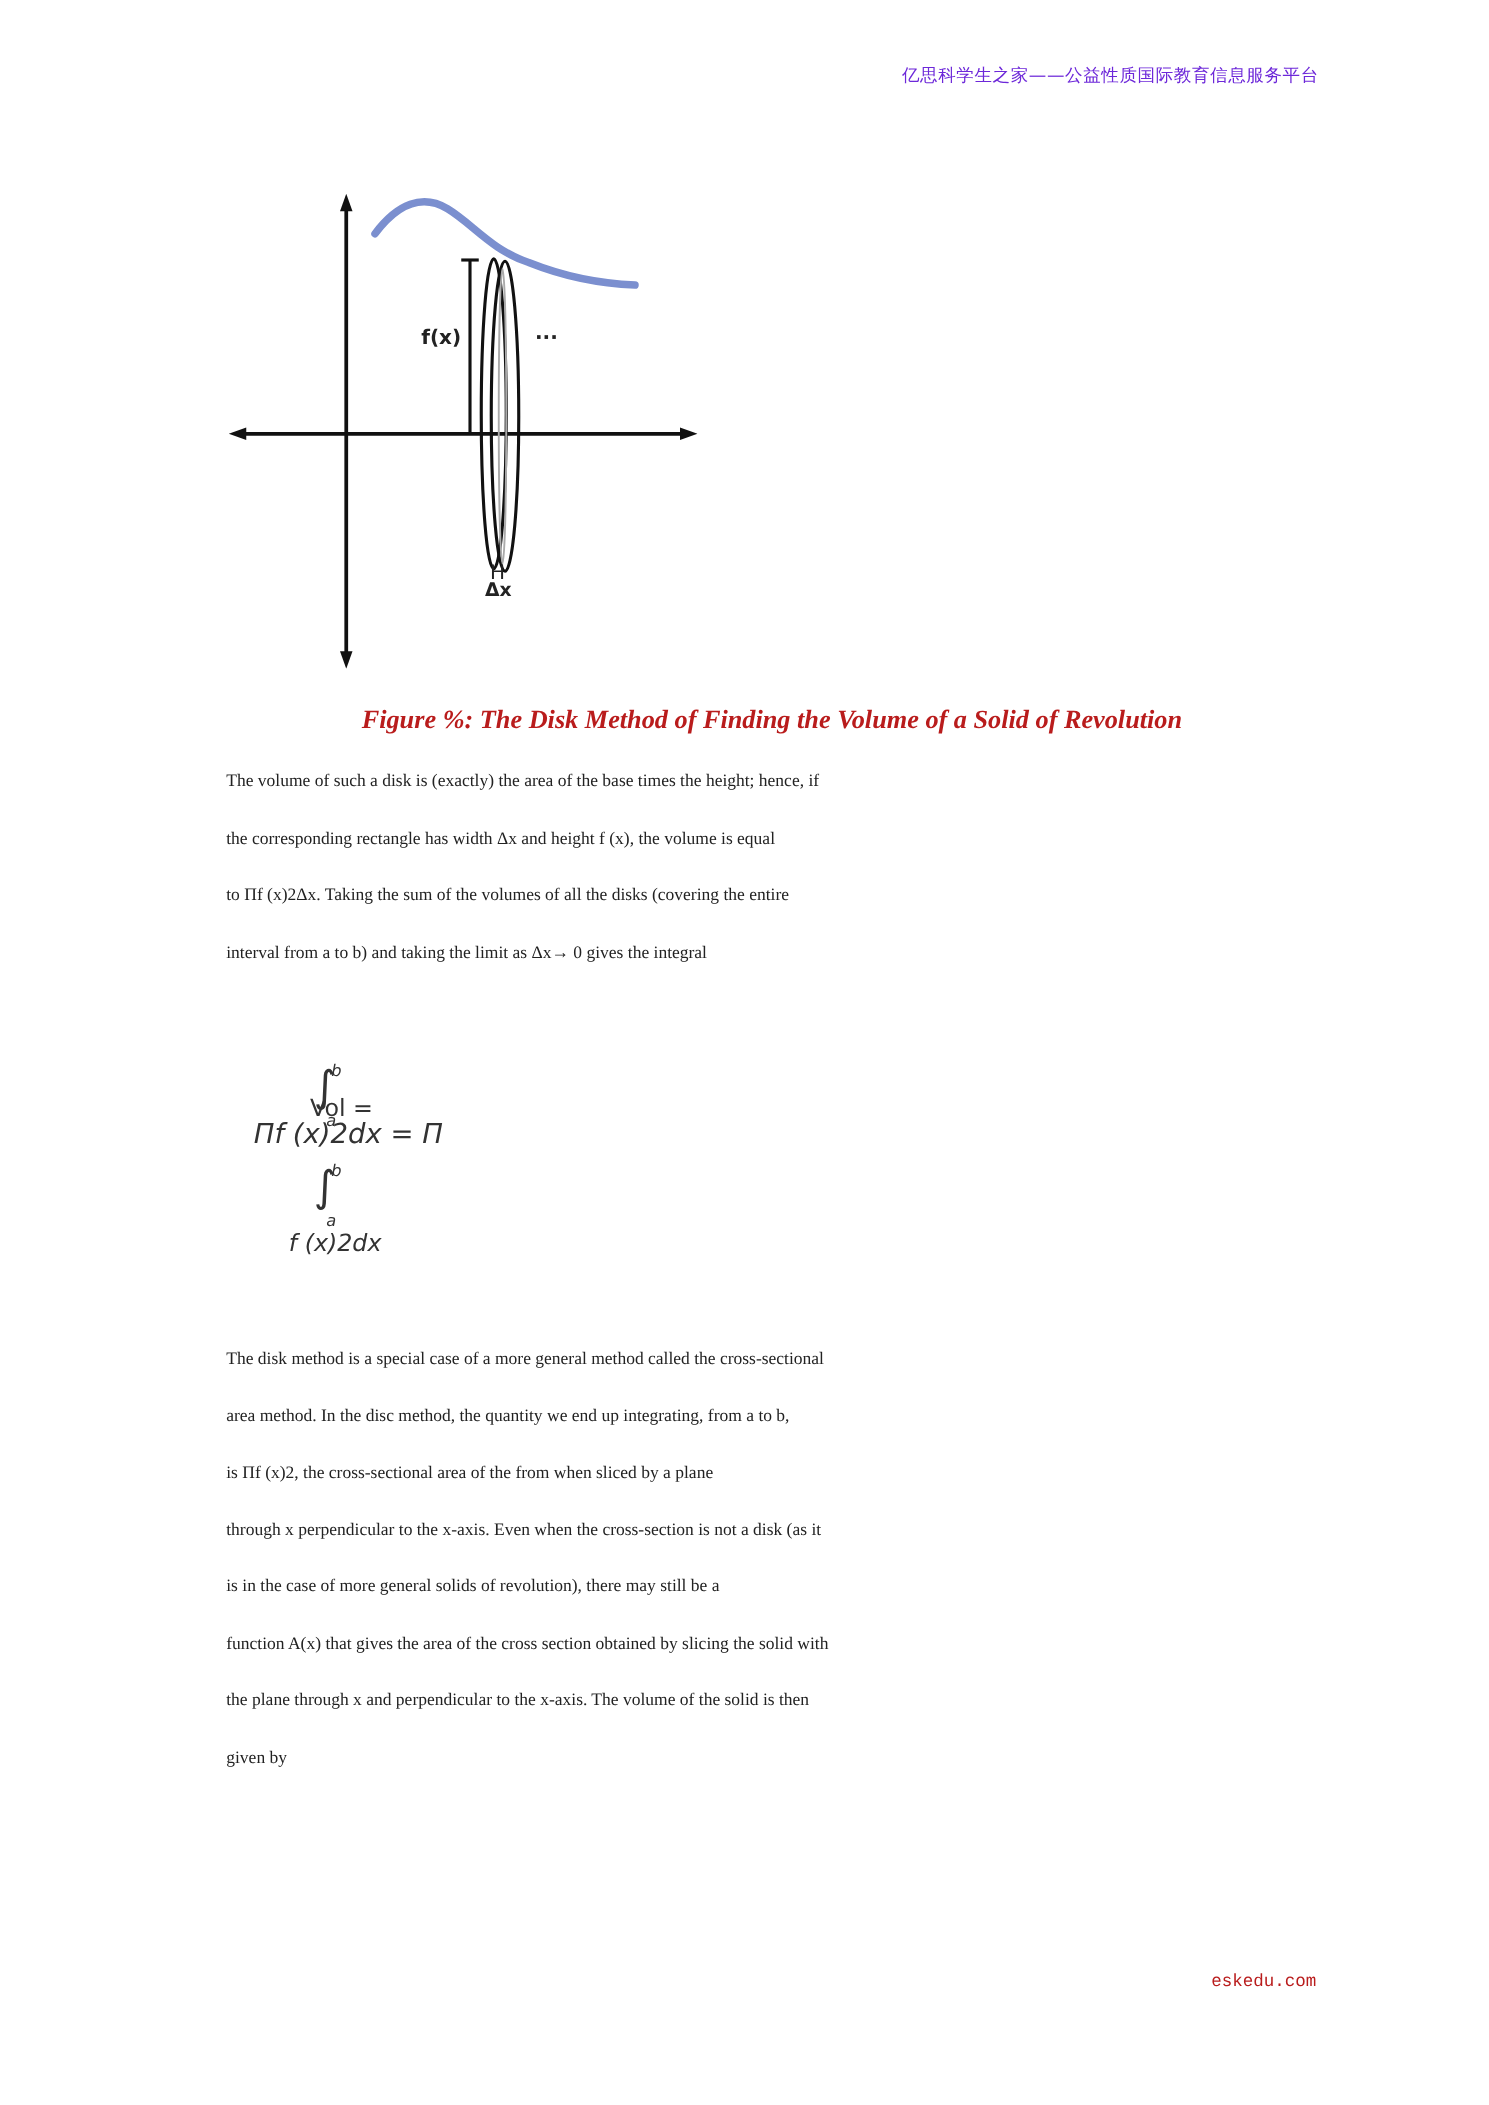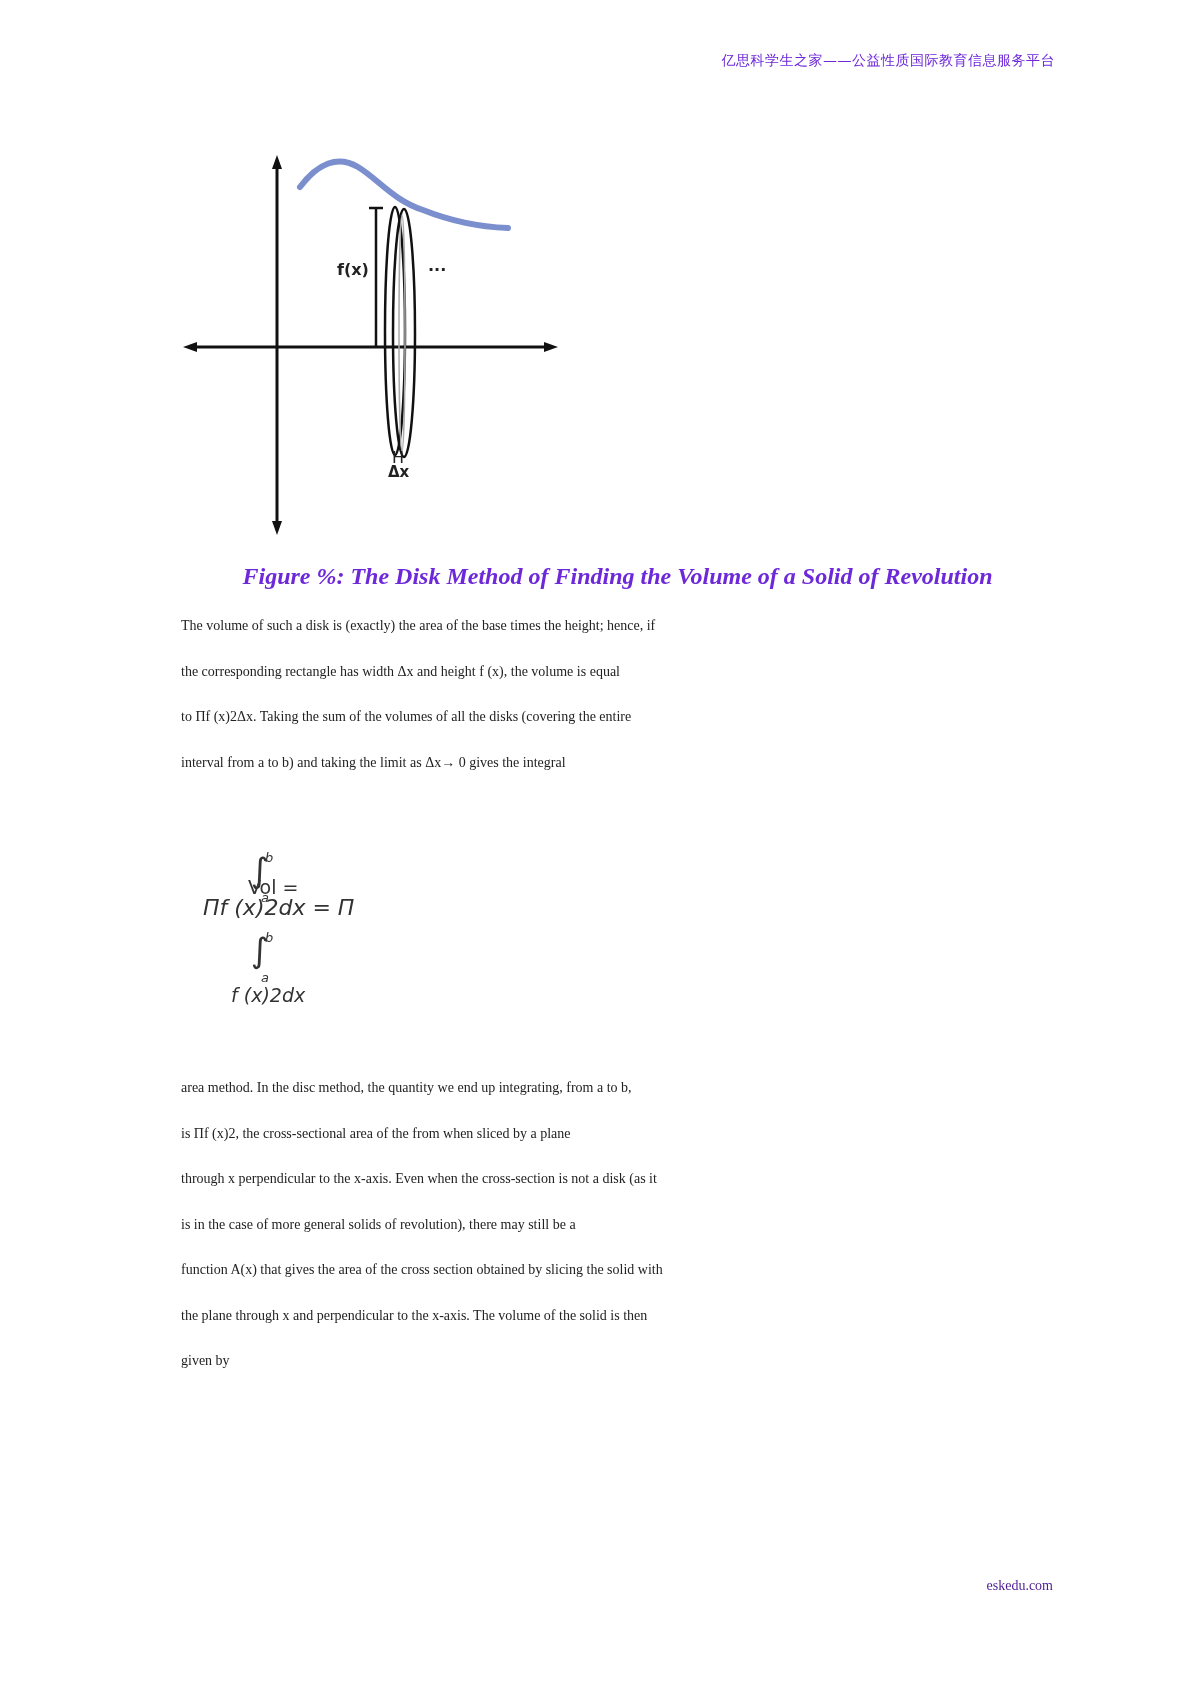--- a/index.html
+++ b/index.html
@@ -4,27 +4,27 @@
 <style>
   html, body { margin: 0; padding: 0; background: #ffffff; }
   body { width: 1191px; height: 1684px; position: relative; overflow: hidden; }
   .header {
     position: absolute; right: 136px; top: 52px;
     font-family: "DejaVu Sans", sans-serif; font-size: 14px; color: #6d28d9;
     letter-spacing: 0.5px;
   }
   .footer {
     position: absolute; right: 138px; top: 1578px;
-    font-family: Liberation Serif, serif; font-size: 14px; color: #4c1d95;
+    font-family: Liberation Mono, monospace; font-size: 14px; color: #b91c1c;
   }
   .figure { position: absolute; left: 183px; top: 155px; width: 375px; height: 380px; }
   .caption {
     position: absolute; left: 0; width: 100%; top: 563px; text-align: center;
     font-family: "Liberation Serif", serif; font-style: italic; font-weight: bold;
-    font-size: 24px; color: #6d28d9; padding-left: 44px; box-sizing: border-box;
+    font-size: 21px; color: #b91c1c; padding-left: 44px; box-sizing: border-box;
   }
   .para {
     position: absolute; left: 181px; width: 840px;
     font-family: "Liberation Serif", serif; font-size: 14px; color: #222;
     line-height: 45.5px;
   }
   .para .line { display: block; white-space: nowrap; }
   .p1 { top: 603px; }
   .p2 { top: 1065px; }
   .formula {
@@ -77,20 +77,21 @@
   <span class="f" style="left:62px; top:22px; font-size:13px; font-style:italic;">b</span>
   <span class="f" style="left:58px; top:62px; font-size:13px; font-style:italic;">a</span>
   <span class="f" style="left:0px; top:67px; font-size:22px; font-style:italic;">Πf (x)2dx = Π</span>
   <span class="f" style="left:48px; top:102px; font-size:34px; font-style:italic;">∫</span>
   <span class="f" style="left:62px; top:102px; font-size:13px; font-style:italic;">b</span>
   <span class="f" style="left:58px; top:142px; font-size:13px; font-style:italic;">a</span>
   <span class="f" style="left:28px; top:156px; font-size:19px; font-style:italic;">f (x)2dx</span>
 </div>
 
 <div class="para p2">
+  <span class="line">The disk method is a special case of a more general method called the cross-sectional</span>
   <span class="line">area method. In the disc method, the quantity we end up integrating, from a to b,</span>
   <span class="line">is Πf (x)2, the cross-sectional area of the from when sliced by a plane</span>
   <span class="line">through x perpendicular to the x-axis. Even when the cross-section is not a disk (as it</span>
   <span class="line">is in the case of more general solids of revolution), there may still be a</span>
   <span class="line">function A(x) that gives the area of the cross section obtained by slicing the solid with</span>
   <span class="line">the plane through x and perpendicular to the x-axis. The volume of the solid is then</span>
   <span class="line">given by</span>
 </div>
 
 <div class="footer">eskedu.com</div>

